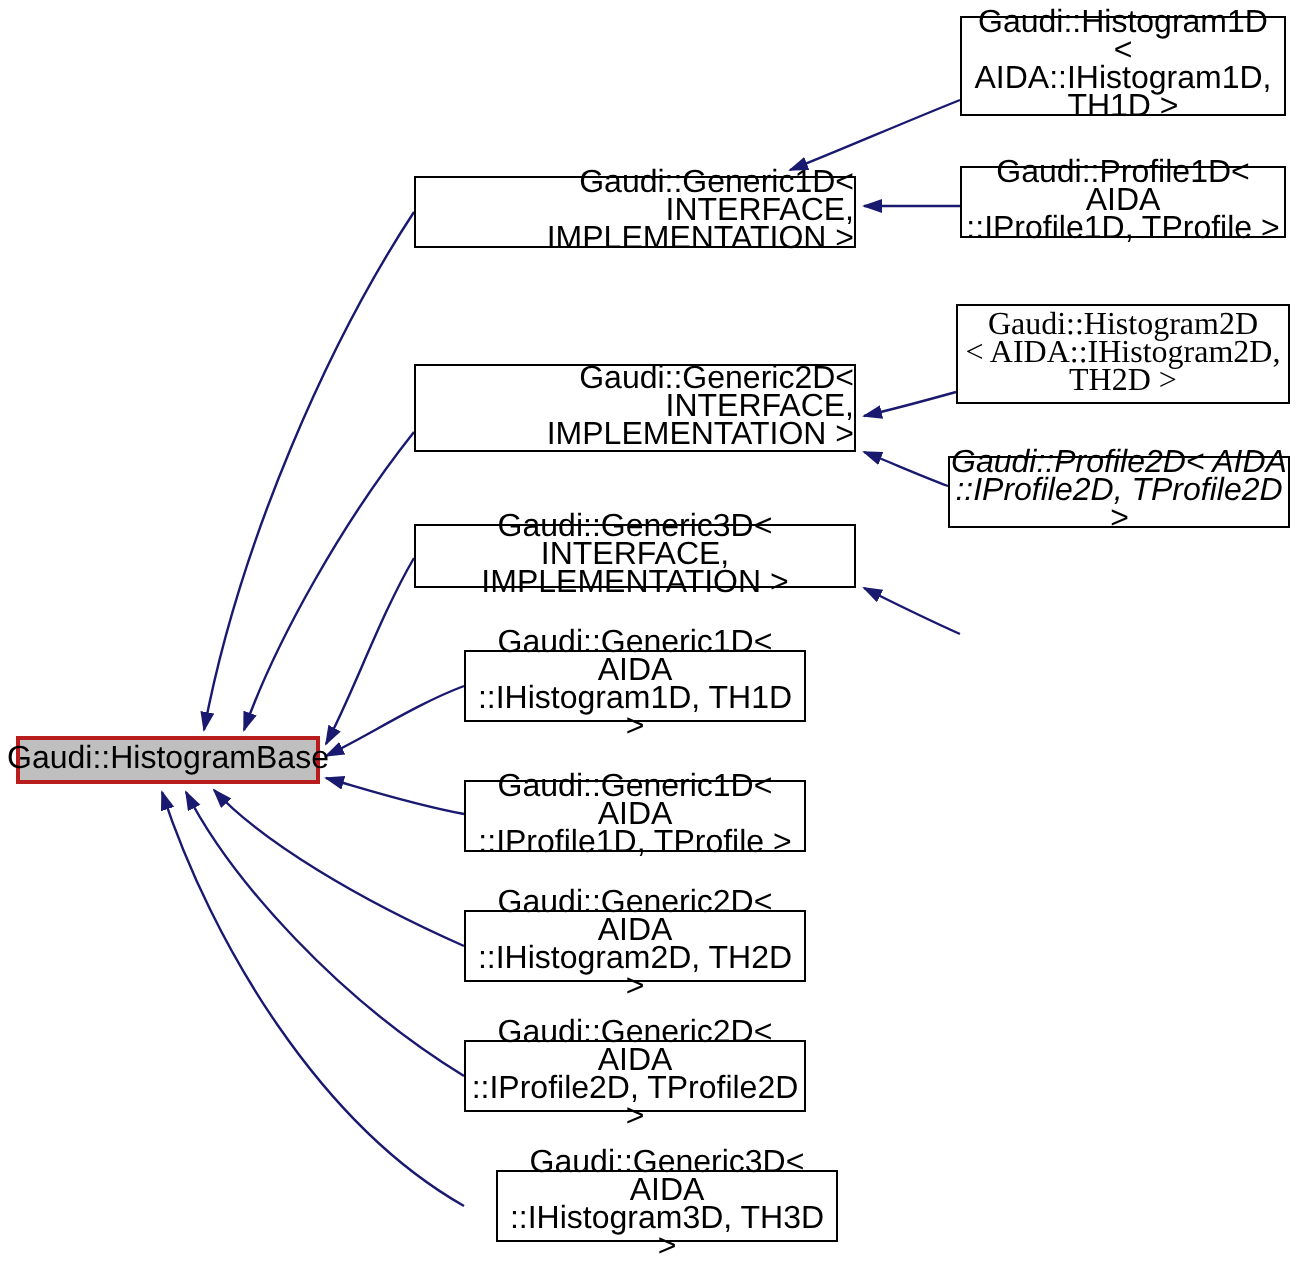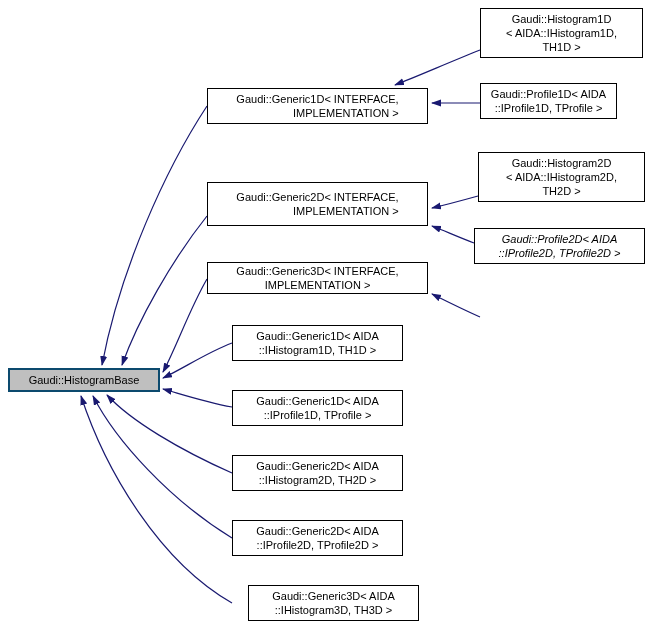--- a/index.html
+++ b/index.html
@@ -12,28 +12,28 @@
   }
   #edges{position:absolute;left:0;top:0;pointer-events:none;}
   .node{
     position:absolute;
     box-sizing:border-box;
     background:#ffffff;
     border:1px solid #000000;
     display:flex;align-items:center;justify-content:center;
     text-align:center;
     white-space:pre-line;
-    font-size:11px;
+    font-size:16px;
     line-height:14px;
     color:#000000;
     cursor:pointer;
   }
   .node.root{
     background:#bfbfbf;
-    border:2px solid #0c4a6e;
+    border:2px solid #b91c1c;
     cursor:default;
   }
   .edge{stroke-width:1.2;fill:none;}
 </style>
 </head>
 <body>
 
 <div id="canvas">
 
   <svg id="edges" width="651" height="635" viewBox="0 0 651 635">
@@ -74,21 +74,21 @@
   <div class="node" style="left:232px;top:455px;width:171px;height:36px;">Gaudi::Generic2D&lt; AIDA
 ::IHistogram2D, TH2D &gt;</div>
   <div class="node" style="left:232px;top:520px;width:171px;height:36px;">Gaudi::Generic2D&lt; AIDA
 ::IProfile2D, TProfile2D &gt;</div>
   <div class="node" style="left:248px;top:585px;width:171px;height:36px;">Gaudi::Generic3D&lt; AIDA
 ::IHistogram3D, TH3D &gt;</div>
 
   <div class="node" style="left:480px;top:8px;width:163px;height:50px;">Gaudi::Histogram1D
 &lt; AIDA::IHistogram1D,
 TH1D &gt;</div>
-  <div class="node" style="left:480px;top:83px;width:137px;height:36px;">Gaudi::Profile1D&lt; AIDA
+  <div class="node" style="left:480px;top:83px;width:163px;height:36px;">Gaudi::Profile1D&lt; AIDA
 ::IProfile1D, TProfile &gt;</div>
-  <div class="node" style="left:478px;top:152px;width:167px;height:50px;">Gaudi::Histogram2D
+  <div class="node" style="left:478px;top:152px;width:167px;height:50px;font-family:Liberation Serif, serif;">Gaudi::Histogram2D
 &lt; AIDA::IHistogram2D,
 TH2D &gt;</div>
   <div class="node" style="left:474px;top:228px;width:171px;height:36px;font-style:italic;">Gaudi::Profile2D&lt; AIDA
 ::IProfile2D, TProfile2D &gt;</div>
 
 </div>
 
 </body></html>

